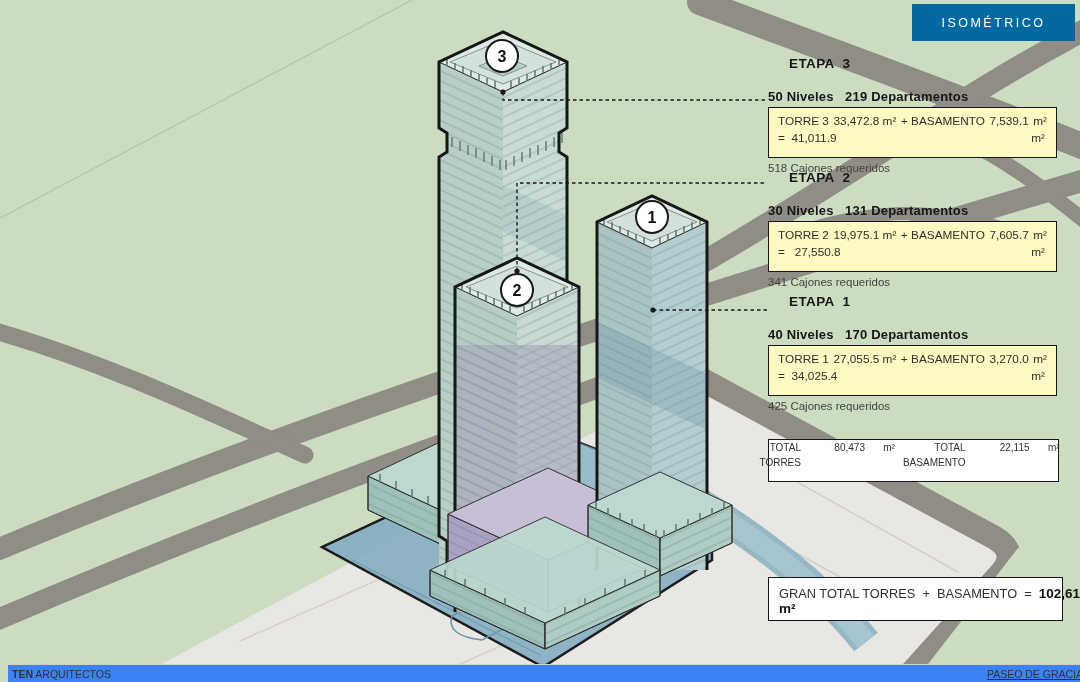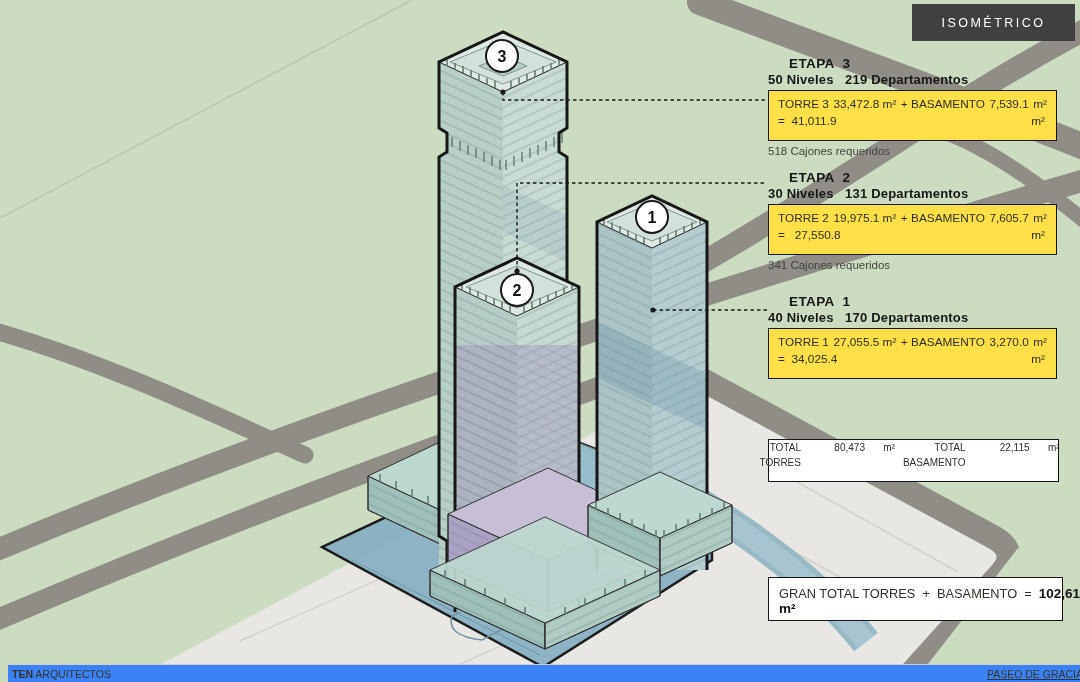--- a/index.html
+++ b/index.html
@@ -2,27 +2,27 @@
 <html><head>
 <meta charset="utf-8">
 <style>
   html,body{margin:0;padding:0;background:#9a9a9a;}
   #canvas{position:relative;width:1080px;height:682px;overflow:hidden;
           font-family:"Liberation Sans",sans-serif;background:#cbdcc1;}
   #scene{position:absolute;left:0;top:0;}
   .pre{white-space:pre;}
   
   .iso-tag{position:absolute;left:912px;top:4px;width:163px;height:37px;
-    background:#404040;color:#ffffff;display:flex;align-items:center;justify-content:center;
+    background:#0369a1;color:#ffffff;display:flex;align-items:center;justify-content:center;
     font-size:12.5px;letter-spacing:2.5px;}
   
   .stage{position:absolute;left:768px;width:289px;color:#171717;}
   .stage .hd{margin-left:21px;font-weight:bold;font-size:13.5px;letter-spacing:.4px;}
-  .stage .sub{font-weight:bold;font-size:13px;letter-spacing:.2px;margin-top:1px;}
-  .stage .box{margin-top:3px;background:#fde047;border:1.6px solid #161616;
+  .stage .sub{font-weight:bold;font-size:13px;letter-spacing:.2px;margin-top:18px;}
+  .stage .box{margin-top:3px;background:#fef9c3;border:1.6px solid #161616;
     padding:6px 9px 12px 9px;font-size:11.8px;color:#2f2f2c;}
   .stage .l1{display:flex;justify-content:space-between;align-items:baseline;}
   .stage .l2{display:flex;justify-content:space-between;gap:14px;margin-top:3px;margin-right:2px;}
   .stage .note{margin-top:4px;font-size:11.5px;color:#454540;}
   #stage-3{top:56px;} #stage-2{top:170px;} #stage-1{top:294px;}
   
   .totals{position:absolute;left:768px;top:439px;width:289px;height:41px;
     background:#fff;border:1.6px solid #161616;color:#2f2f2c;font-size:10px;
     display:flex;flex-direction:row;justify-content:center;}
   .totals .row{display:grid;grid-template-columns:1fr 64px 30px;text-align:right;
@@ -245,20 +245,21 @@
         <span>27,055.5 m²</span>
         <span>+ BASAMENTO</span>
         <span>3,270.0</span>
         <span>m²</span>
       </div>
       <div class="l2">
         <span class="pre">=  34,025.4</span>
         <span>m²</span>
       </div>
     </div>
+    <div class="note">425 Cajones requeridos</div>
   </div>
 
   <div class="totals">
     <div class="row">
       <span>TOTAL TORRES</span>
       <span>80,473</span>
       <span>m²</span>
     </div>
     <div class="row">
       <span>TOTAL BASAMENTO</span>

